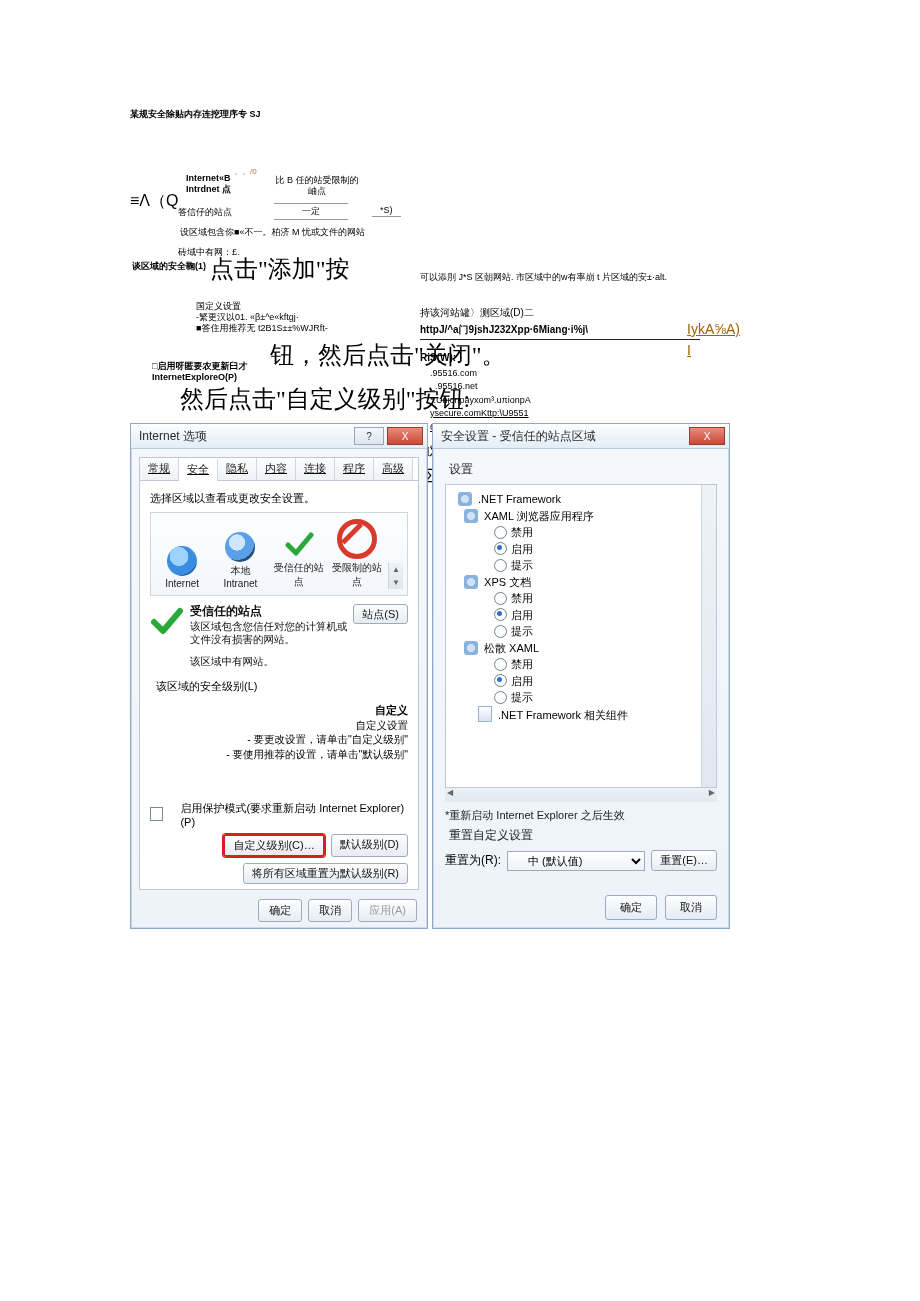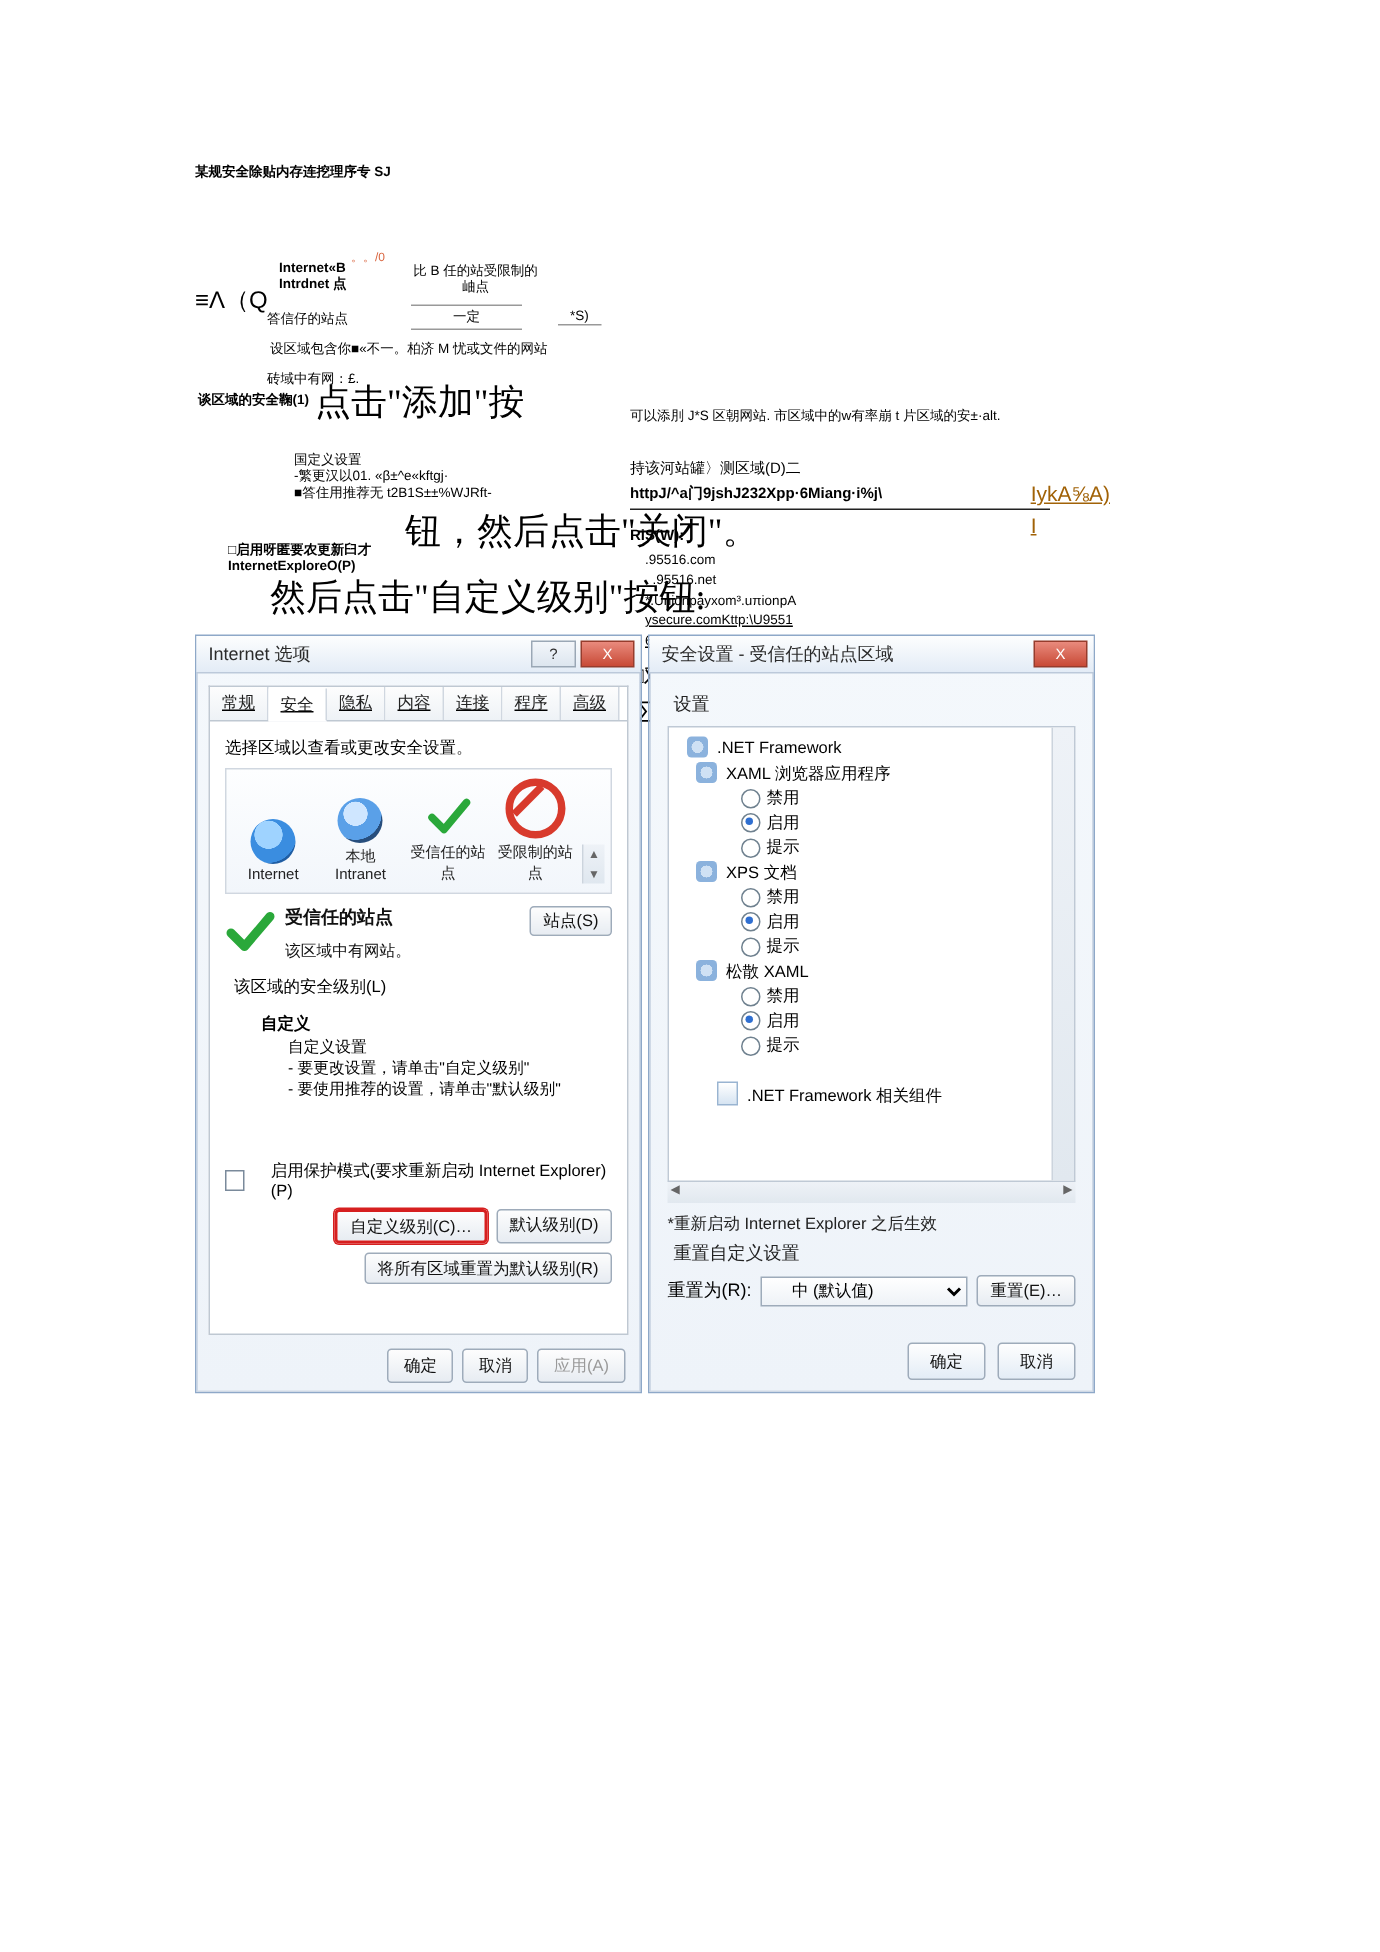--- a/index.html
+++ b/index.html
@@ -319,27 +319,28 @@
 
         <div class="trusted">
           <div class="check">
             <svg viewBox="0 0 34 34">
                 <path d="M4 18 L13 27 L30 7" stroke="#2aa83a" stroke-width="6" fill="none" stroke-linecap="round" stroke-linejoin="round"></path>
               </svg>
           </div>
           <div class="txt">
             <b>受信任的站点</b>
             <div style="float:right;"><span class="btn">站点(S)</span></div>
+            <div>该区域包含您信任对您的计算机或文件没有损害的网站。</div>
             <div style="margin-top:8px;">该区域中有网站。</div>
           </div>
         </div>
 
         <div class="lvlbox">
           <div class="ttl">该区域的安全级别(L)</div>
-          <div style="margin:10px 0 0 18px;">
+          <div style="margin:10px 0 0 18px;text-align:right;">
             <b>自定义</b>
             <div class="sub">自定义设置</div>
             <div class="sub">- 要更改设置，请单击"自定义级别"</div>
             <div class="sub">- 要使用推荐的设置，请单击"默认级别"</div>
           </div>
         </div>
 
         <div class="chk">
           <span class="chkbox"></span>
           <span>启用保护模式(要求重新启动 Internet Explorer)(P)</span>
@@ -417,21 +418,21 @@
             </div>
           <div class="node l2">
               <span class="radio on"></span>
               <span>启用</span>
             </div>
           <div class="node l2">
               <span class="radio"></span>
               <span>提示</span>
             </div>
 
-          <div class="node" style="margin-top:15px;padding-left:20px;">
+          <div class="node" style="margin-top:0;padding-left:20px;">
             <span class="ni ni-page"></span>
             <span>.NET Framework 相关组件</span>
           </div>
         </div>
         <div class="hscroll">
             <span>◀</span>
             <span>▶</span>
           </div>
 
         <div class="note">*重新启动 Internet Explorer 之后生效</div>

